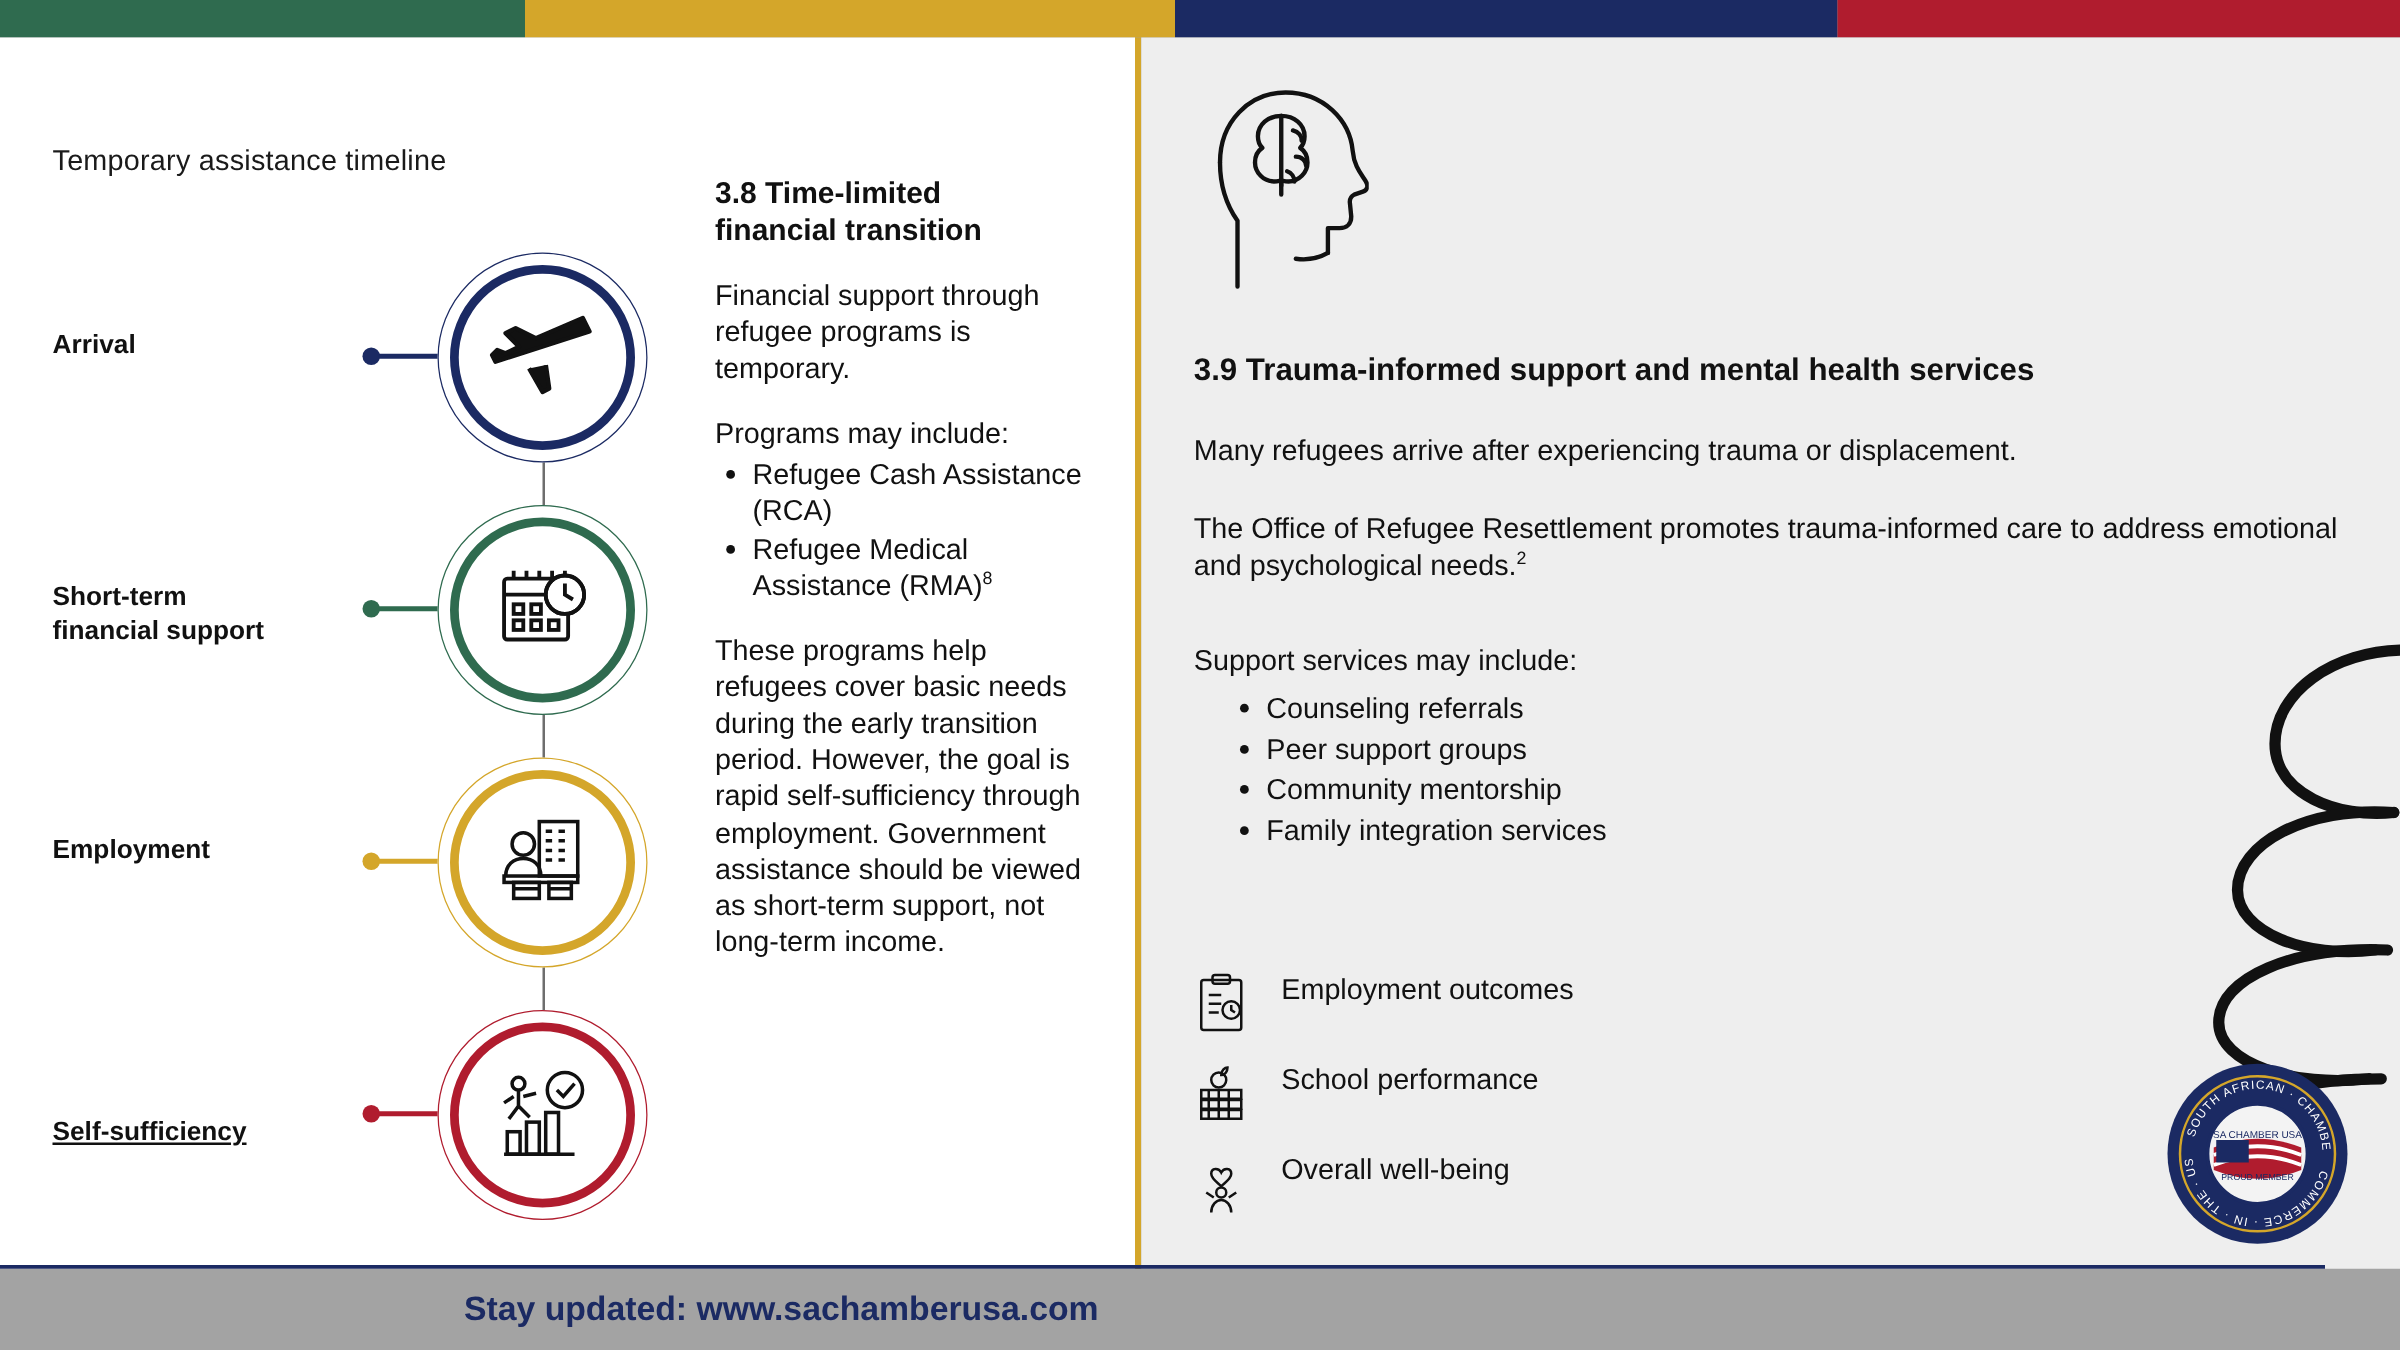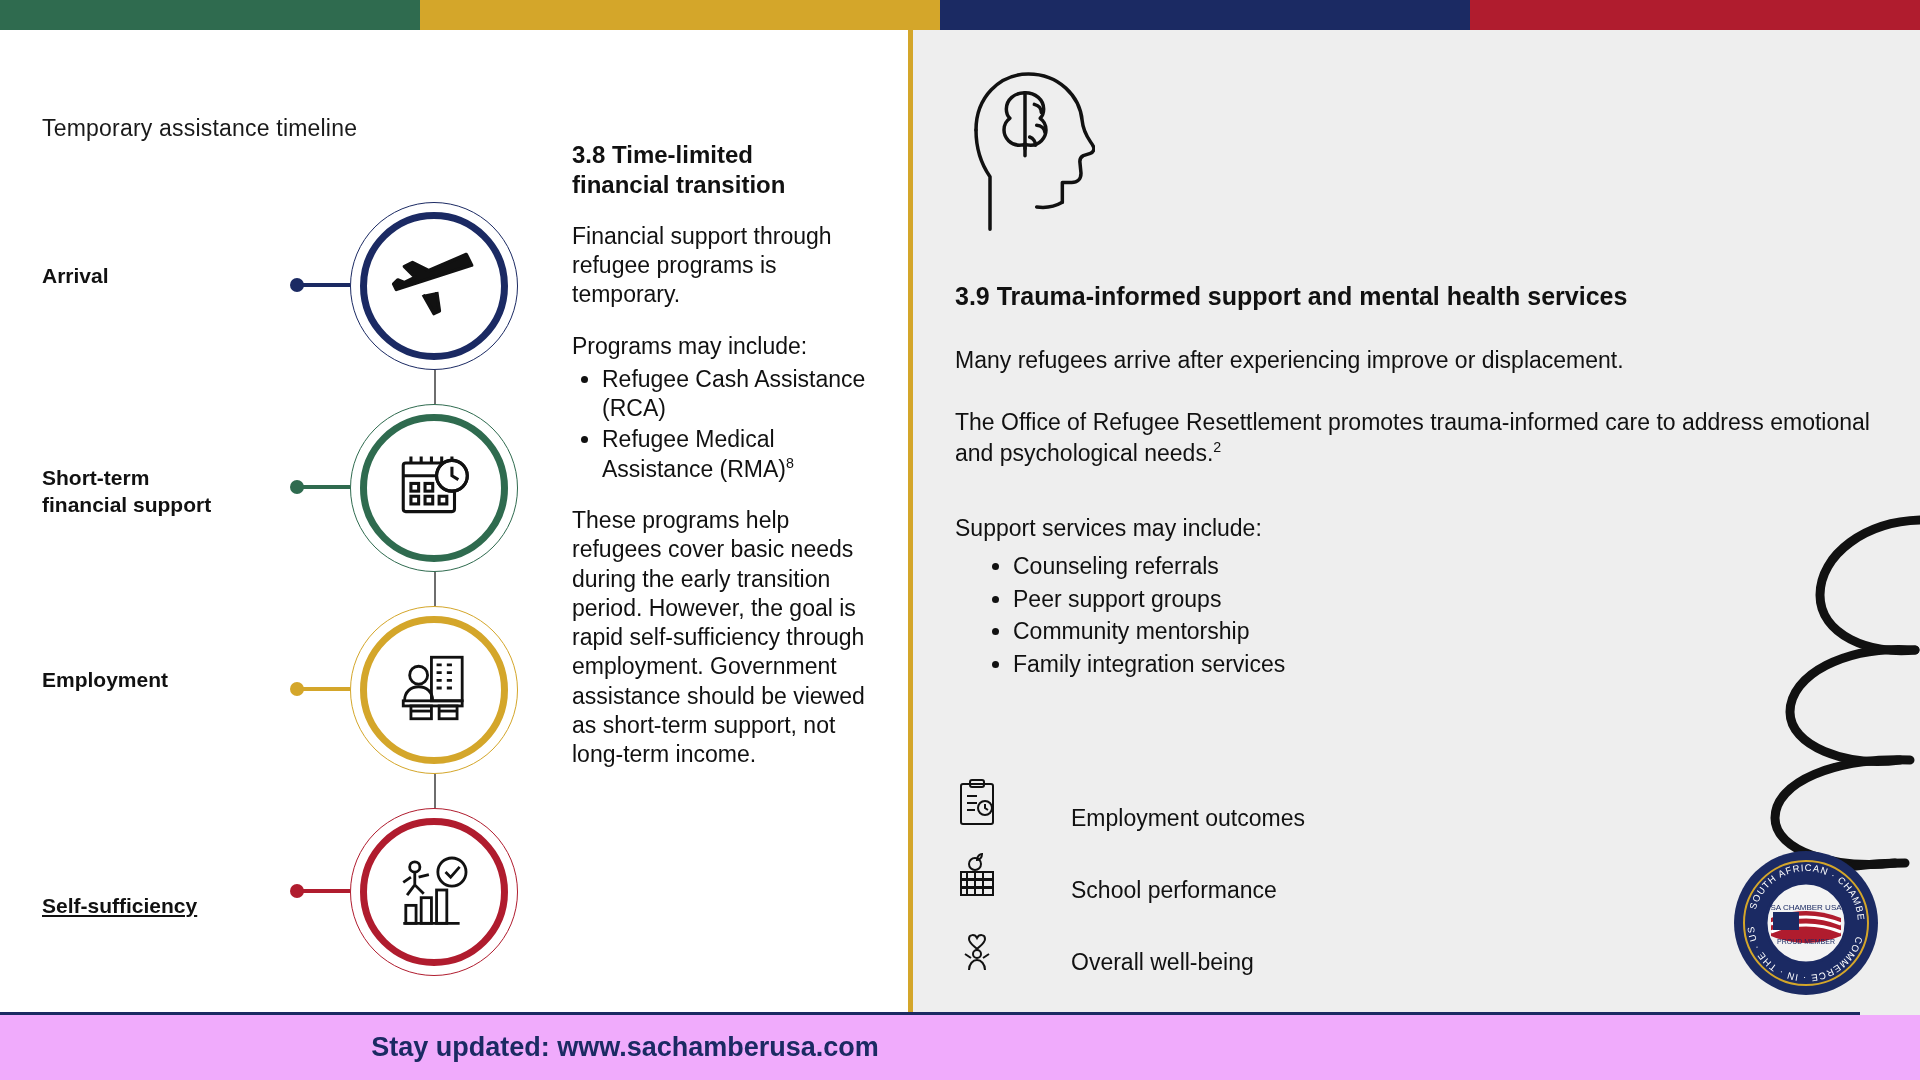--- a/index.html
+++ b/index.html
@@ -2,21 +2,21 @@
 <html><head>
 <meta charset="utf-8">
 <style>
   * { box-sizing: border-box; margin: 0; padding: 0; }
   html, body {
     width: 1920px; height: 1080px;
     font-family: "Liberation Sans", sans-serif;
     background: #ffffff;
     overflow: hidden;
   }
-  .page { position: relative; width: 1920px; height: 1080px; background:#f0abfc; }
+  .page { position: relative; width: 1920px; height: 1080px; background:#a3a3a3; }
 
   
   .topbar { position:absolute; top:0; left:0; width:1920px; height:30px; display:flex; }
   .topbar .seg { height:100%; }
   .seg-green  { width: 420px; background:#2f6b4f; }
   .seg-gold   { width: 520px; background:#d4a62a; }
   .seg-navy   { width: 530px; background:#1b2a63; }
   .seg-red    { width: 450px; background:#b01c2e; }
 
   
@@ -68,21 +68,21 @@
   .n4 { left:350px; top:778px; color:#b01c2e; }
 
   
   .col2 { position:absolute; left:572px; top:110px; width:308px; }
   .col2 h2 { font-size:24px; font-weight:bold; color:#111; line-height:1.25; }
   .col2 p  { font-size:23px; color:#111; line-height:1.27; margin-top:22px; }
   .col2 ul { margin-top:4px; padding-left:30px; }
   .col2 li { font-size:23px; color:#111; line-height:1.27; margin-top:2px; }
   sup { font-size:.62em; vertical-align:super; }
 
-  .out-row { position:absolute; display:flex; align-items:flex-end; gap:72px; }
+  .out-row { position:absolute; display:flex; align-items:flex-start; gap:26px; }
   .out-row .lbl { font-size:23px; color:#111; }
 
   .scribble { position:absolute; right:-20px; top:470px; }
 
   
   .seal { position:absolute; left:1730px; top:920px; width:150px; height:150px; }
 
   
   .footer-line { position:absolute; top:1012px; left:0; width:1860px; height:3px; background:#1b2a63; }
   .footer-text { position:absolute; top:1032px; left:0; width:1250px; text-align:center;
@@ -221,21 +221,21 @@
           <path d="M92 122c-7 4-15 5-22 4"></path>
           <path d="M60 28c-9 0-16 6-16 14 0 3 1 6 3 8-3 2-5 6-5 10 0 7 6 13 13 13 2 0 4 0 5-1v10"></path>
           <path d="M60 28v48"></path>
           <path d="M60 28c9 0 16 6 16 14 0 3-1 6-3 8 3 2 5 6 5 10 0 7-6 13-13 13-2 0-4 0-5-1"></path>
           <path d="M68 38c4 1 6 4 6 7M70 56c4 0 7 3 7 6M64 66c3 1 5 4 5 7"></path>
         </svg>
       </div>
 
       <div style="position:absolute; left:42px; top:252px; width:930px; font-size:25px; font-weight:bold; color:#111;">3.9 Trauma-informed support and mental health services</div>
 
-      <div style="position:absolute; left:42px; top:316px; width:930px; font-size:23px; color:#111; line-height:1.3;">Many refugees arrive after experiencing improve or displacement.</div>
+      <div style="position:absolute; left:42px; top:316px; width:930px; font-size:23px; color:#111; line-height:1.3;">Many refugees arrive after experiencing trauma or displacement.</div>
 
       <div style="position:absolute; left:42px; top:378px; width:940px; font-size:23px; color:#111; line-height:1.3;">
         <span>The Office of Refugee Resettlement promotes trauma-informed care to address emotional and psychological needs.</span><sup>2</sup>
       </div>
 
       <div style="position:absolute; left:42px; top:485px; width:600px; font-size:23px; color:#111;">Support services may include:</div>
 
       <ul style="position:absolute; left:70px; top:520px; padding-left:30px;">
         <li style="font-size:23px; color:#111; line-height:1.42;">Counseling referrals</li>
         <li style="font-size:23px; color:#111; line-height:1.42;">Peer support groups</li>

